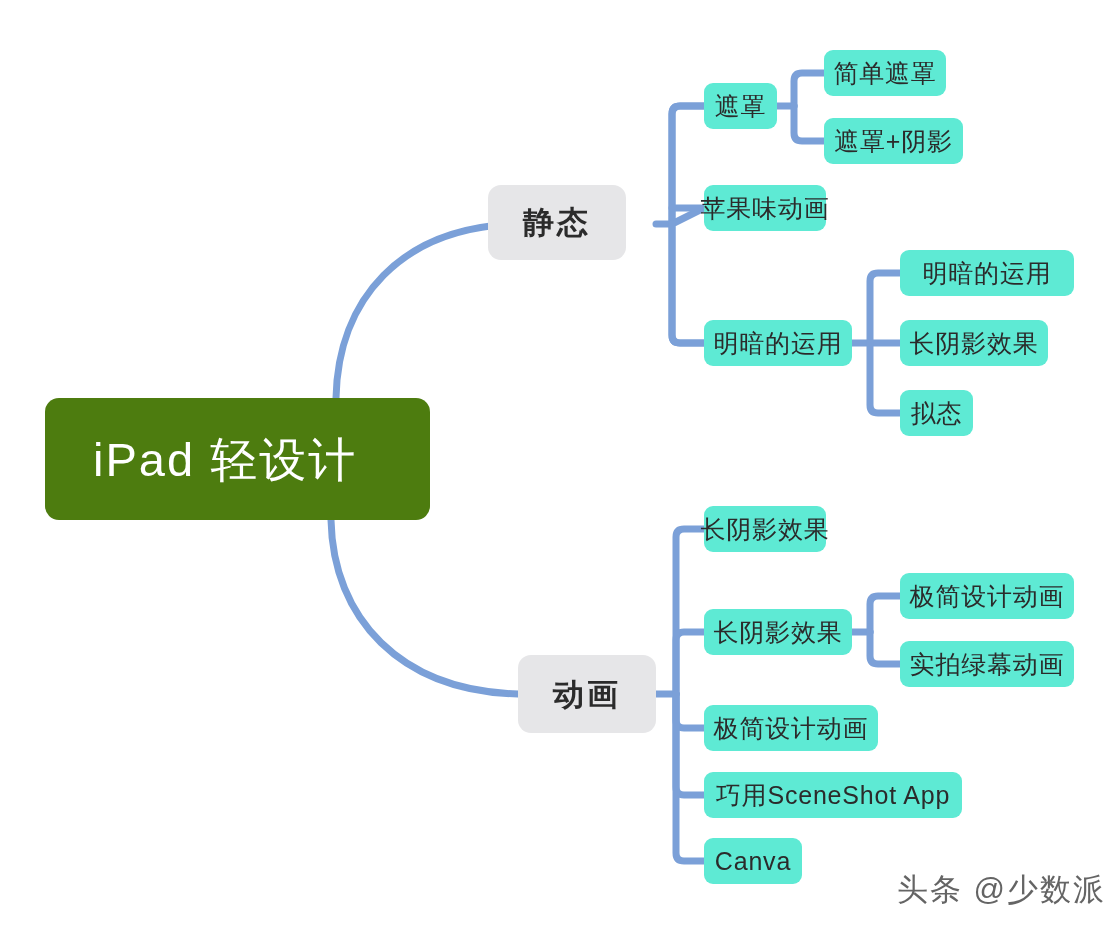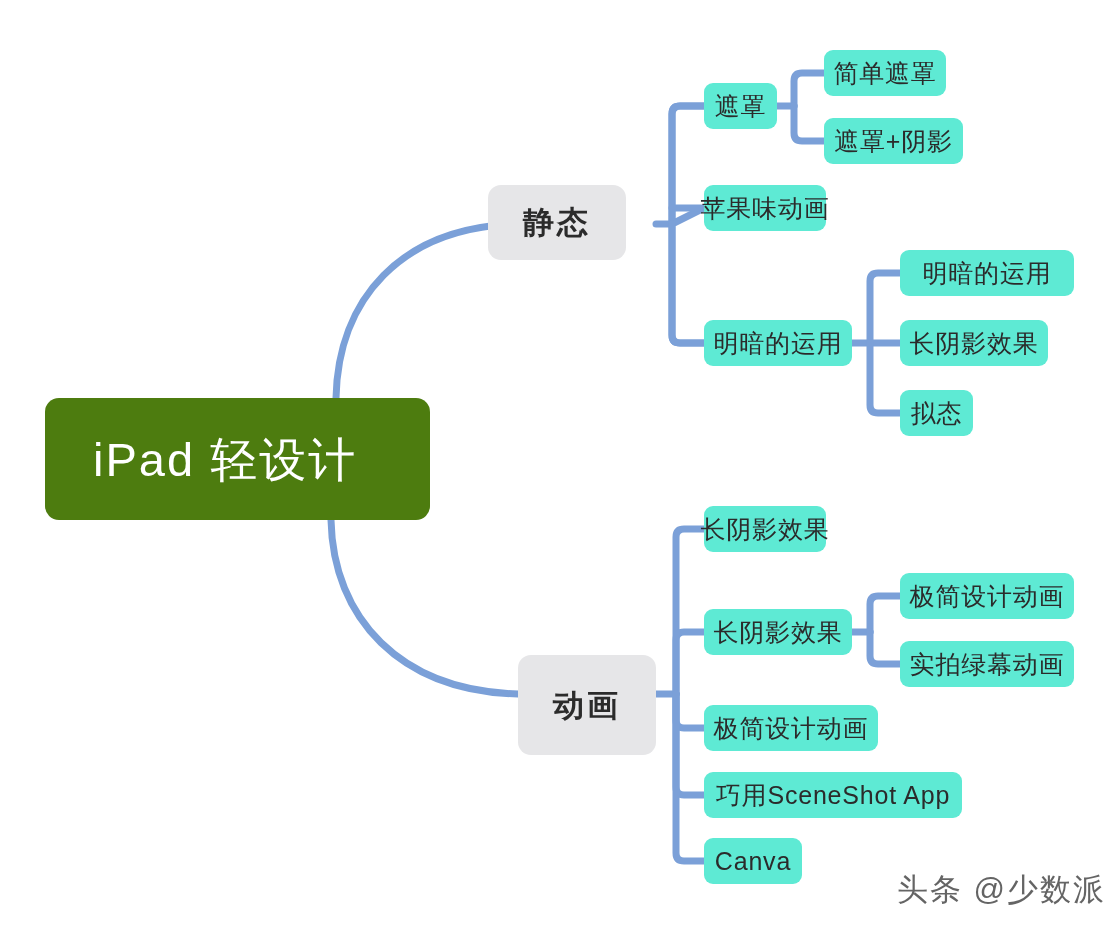--- a/index.html
+++ b/index.html
@@ -175,21 +175,21 @@
   </div>
 
   <div class="node lvl3" style="left:900px; top:320px; width:148px; height:46px;">
     <span class="node-label">长阴影效果</span>
   </div>
 
   <div class="node lvl3" style="left:900px; top:390px; width:73px; height:46px;">
     <span class="node-label">拟态</span>
   </div>
 
-  <div class="node lvl1" style="left:518px; top:655px; width:138px; height:100px;">
+  <div class="node lvl1" style="left:518px; top:655px; width:138px; height:78px;">
     <span class="node-label">动画</span>
   </div>
 
   <div class="node lvl2" style="left:704px; top:506px; width:122px; height:46px;">
     <span class="node-label">长阴影效果</span>
   </div>
 
   <div class="node lvl2" style="left:704px; top:609px; width:148px; height:46px;">
     <span class="node-label">长阴影效果</span>
   </div>

